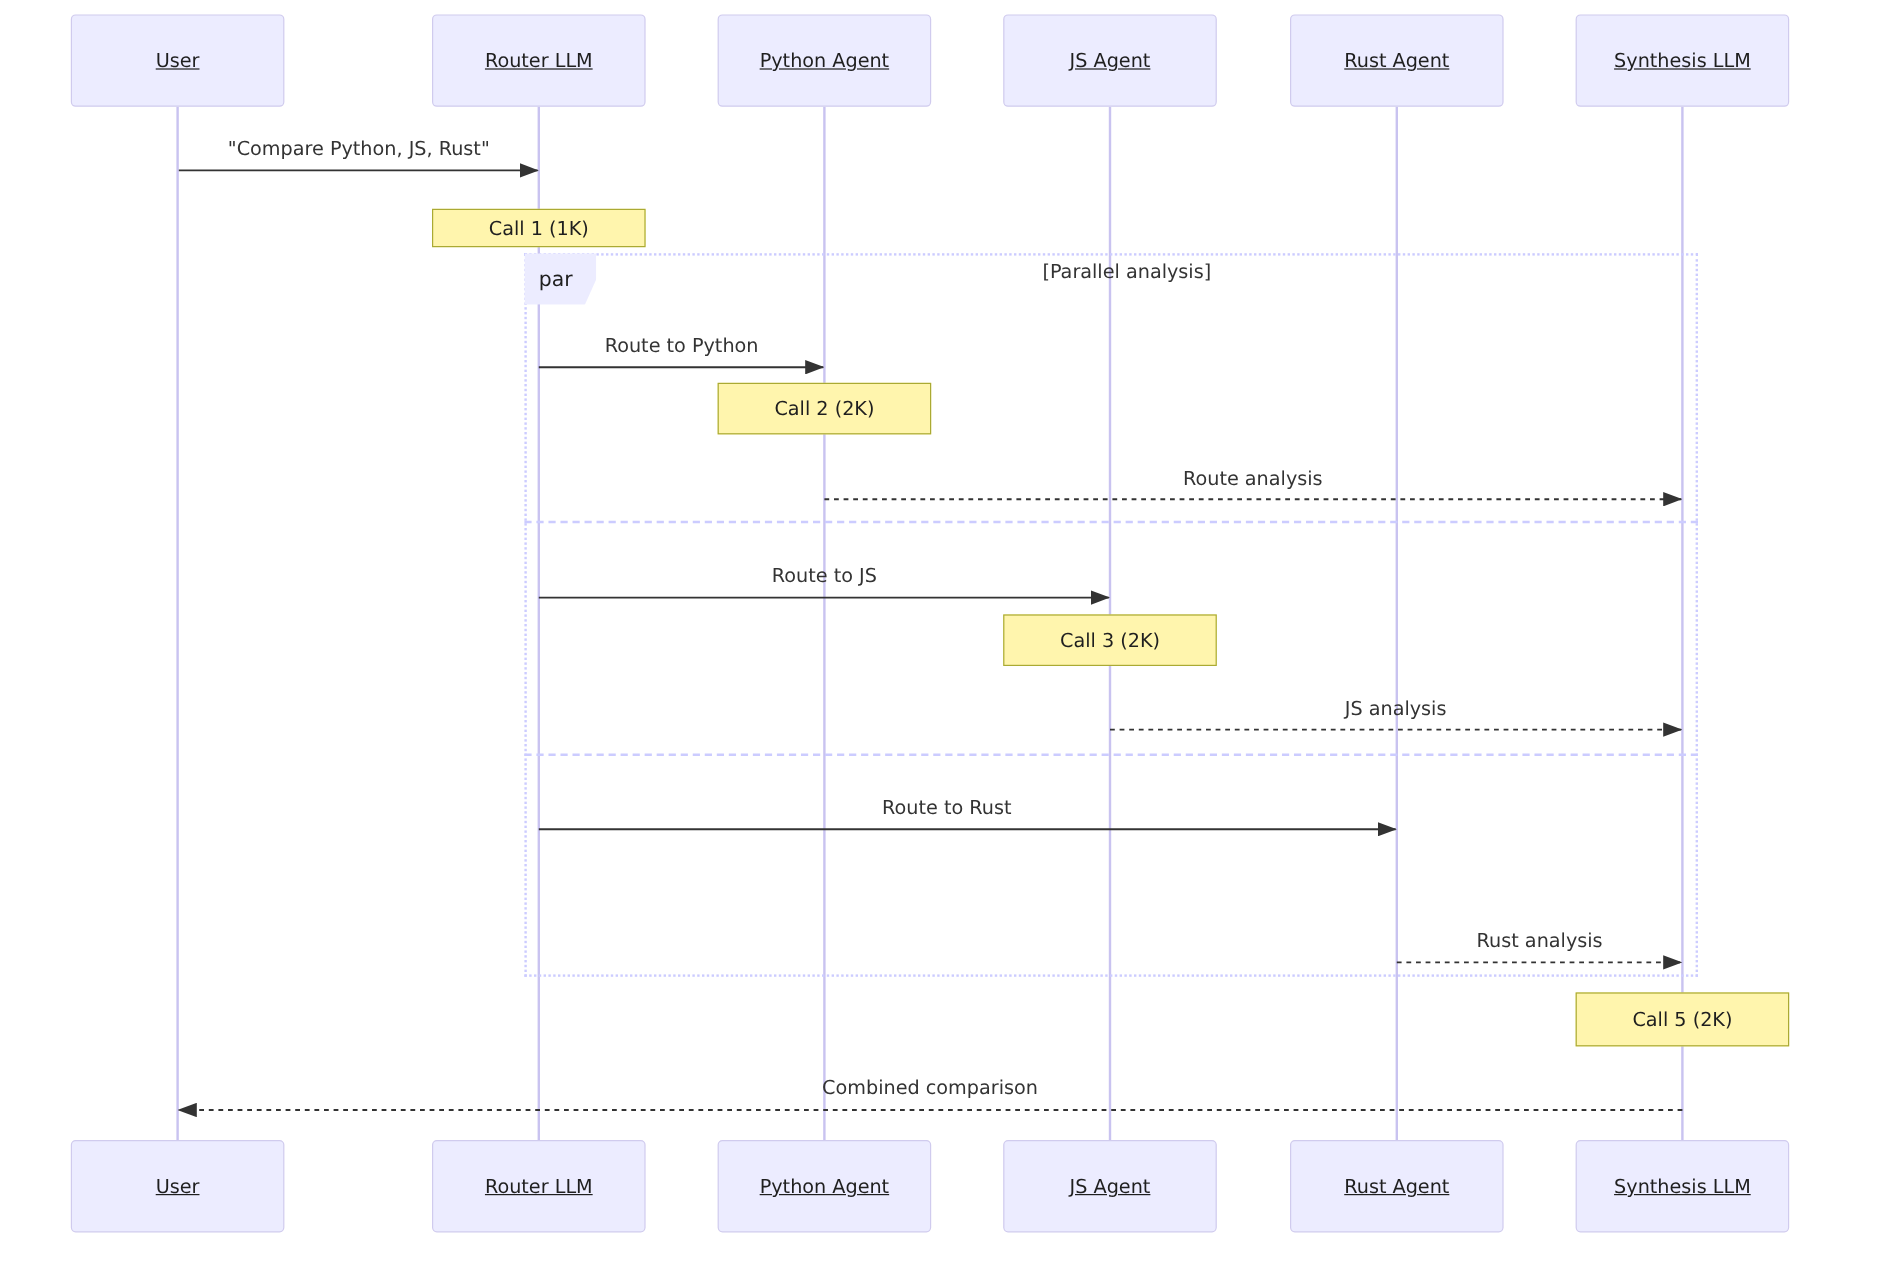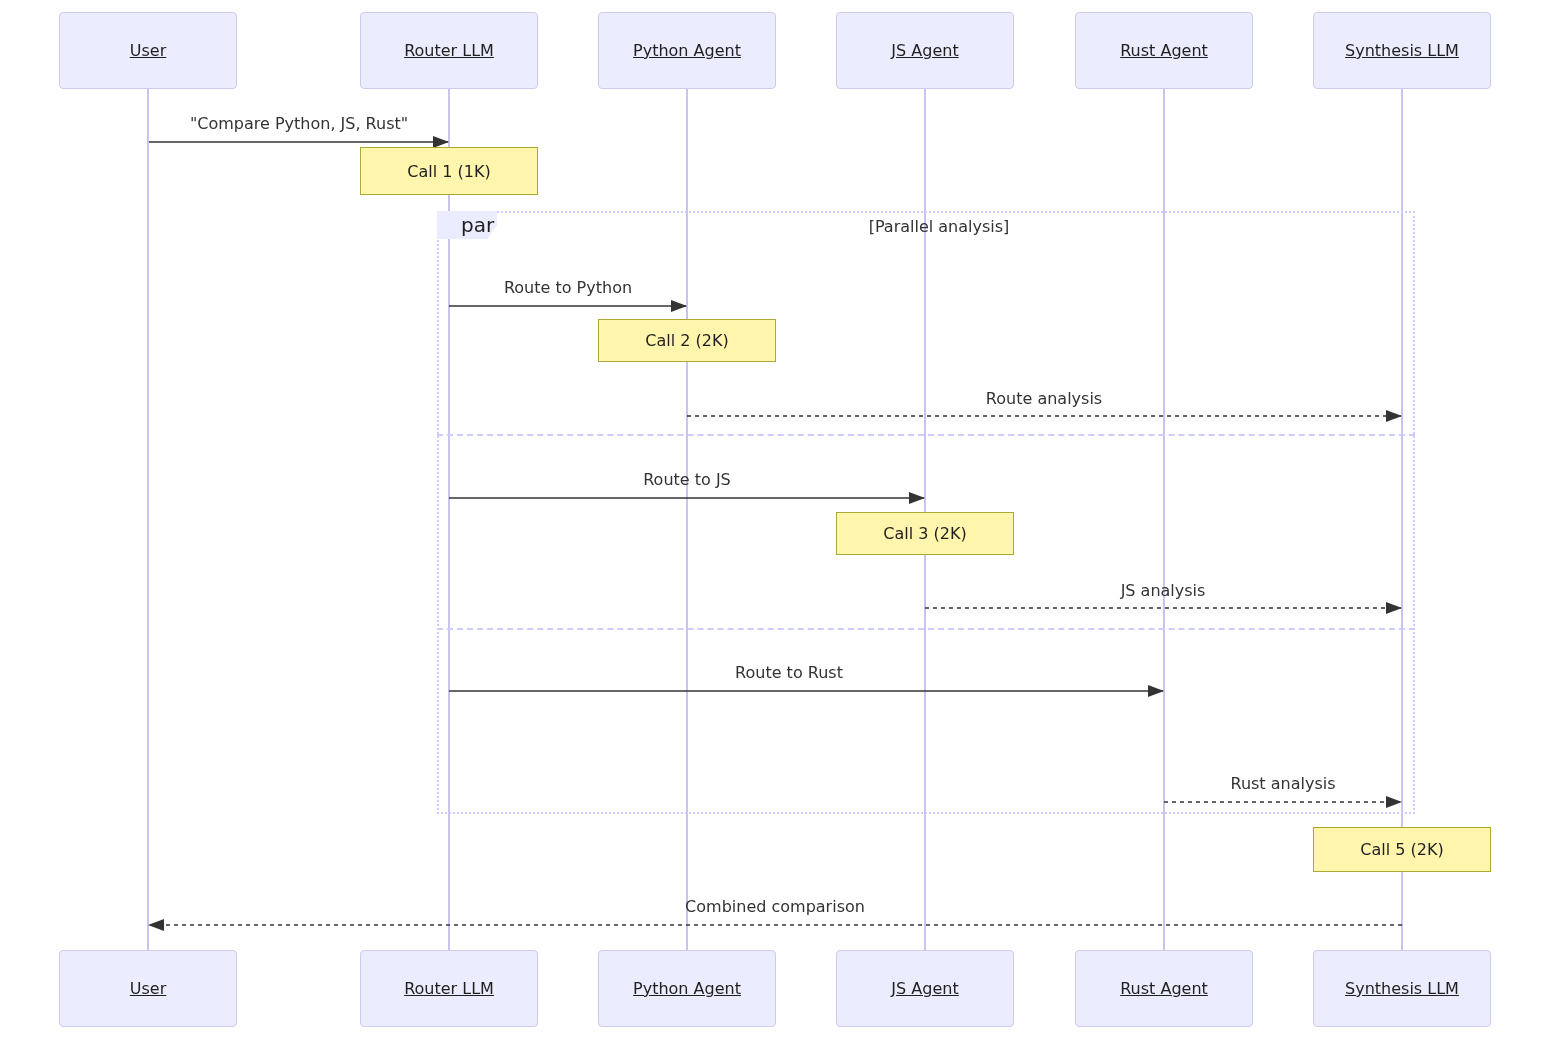--- a/index.html
+++ b/index.html
@@ -54,28 +54,28 @@
     width: 978px;
     height: 0;
     border-top: 2px dashed var(--frame-border, #CCCCFF);
     z-index: 2;
   }
   .par-label {
     position: absolute;
     left: 437px;
     top: 211px;
     width: 60px;
-    height: 28px;
+    height: 43px;
     background: var(--actor-fill, #ECECFF);
     clip-path: polygon(0 0, 100% 0, 100% 50%, 84% 100%, 0 100%);
     display: flex;
     align-items: center;
-    padding-left: 24px;
+    padding-left: 12px;
     box-sizing: border-box;
-    font-size: 20px;
+    font-size: 17px;
     font-weight: 500;
     color: #1f1f1f;
     z-index: 3;
   }
   .par-condition {
     position: absolute;
     top: 217px;
     left: 939px;
     transform: translateX(-50%);
     font-size: 16px;
@@ -159,21 +159,21 @@
 
   <div class="msg-label" style="left:299px;  top:114px">"Compare Python, JS, Rust"</div>
   <div class="msg-label" style="left:568px;  top:278px">Route to Python</div>
   <div class="msg-label" style="left:1044px; top:389px">Route analysis</div>
   <div class="msg-label" style="left:687px;  top:470px">Route to JS</div>
   <div class="msg-label" style="left:1163px; top:581px">JS analysis</div>
   <div class="msg-label" style="left:789px;  top:663px">Route to Rust</div>
   <div class="msg-label" style="left:1283px; top:774px">Rust analysis</div>
   <div class="msg-label" style="left:775px;  top:897px">Combined comparison</div>
 
-  <div class="note" style="left:360px;  top:147px; height:48px">Call 1 (1K)</div>
+  <div class="note" style="left:360px;  top:174px; height:32px">Call 1 (1K)</div>
   <div class="note" style="left:598px;  top:319px; height:43px">Call 2 (2K)</div>
   <div class="note" style="left:836px;  top:512px; height:43px">Call 3 (2K)</div>
   <div class="note" style="left:1313px; top:827px; height:45px">Call 5 (2K)</div>
 
   <div class="actor" style="left:59px;   top:12px">User</div>
   <div class="actor" style="left:360px;  top:12px">Router LLM</div>
   <div class="actor" style="left:598px;  top:12px">Python Agent</div>
   <div class="actor" style="left:836px;  top:12px">JS Agent</div>
   <div class="actor" style="left:1075px; top:12px">Rust Agent</div>
   <div class="actor" style="left:1313px; top:12px">Synthesis LLM</div>

